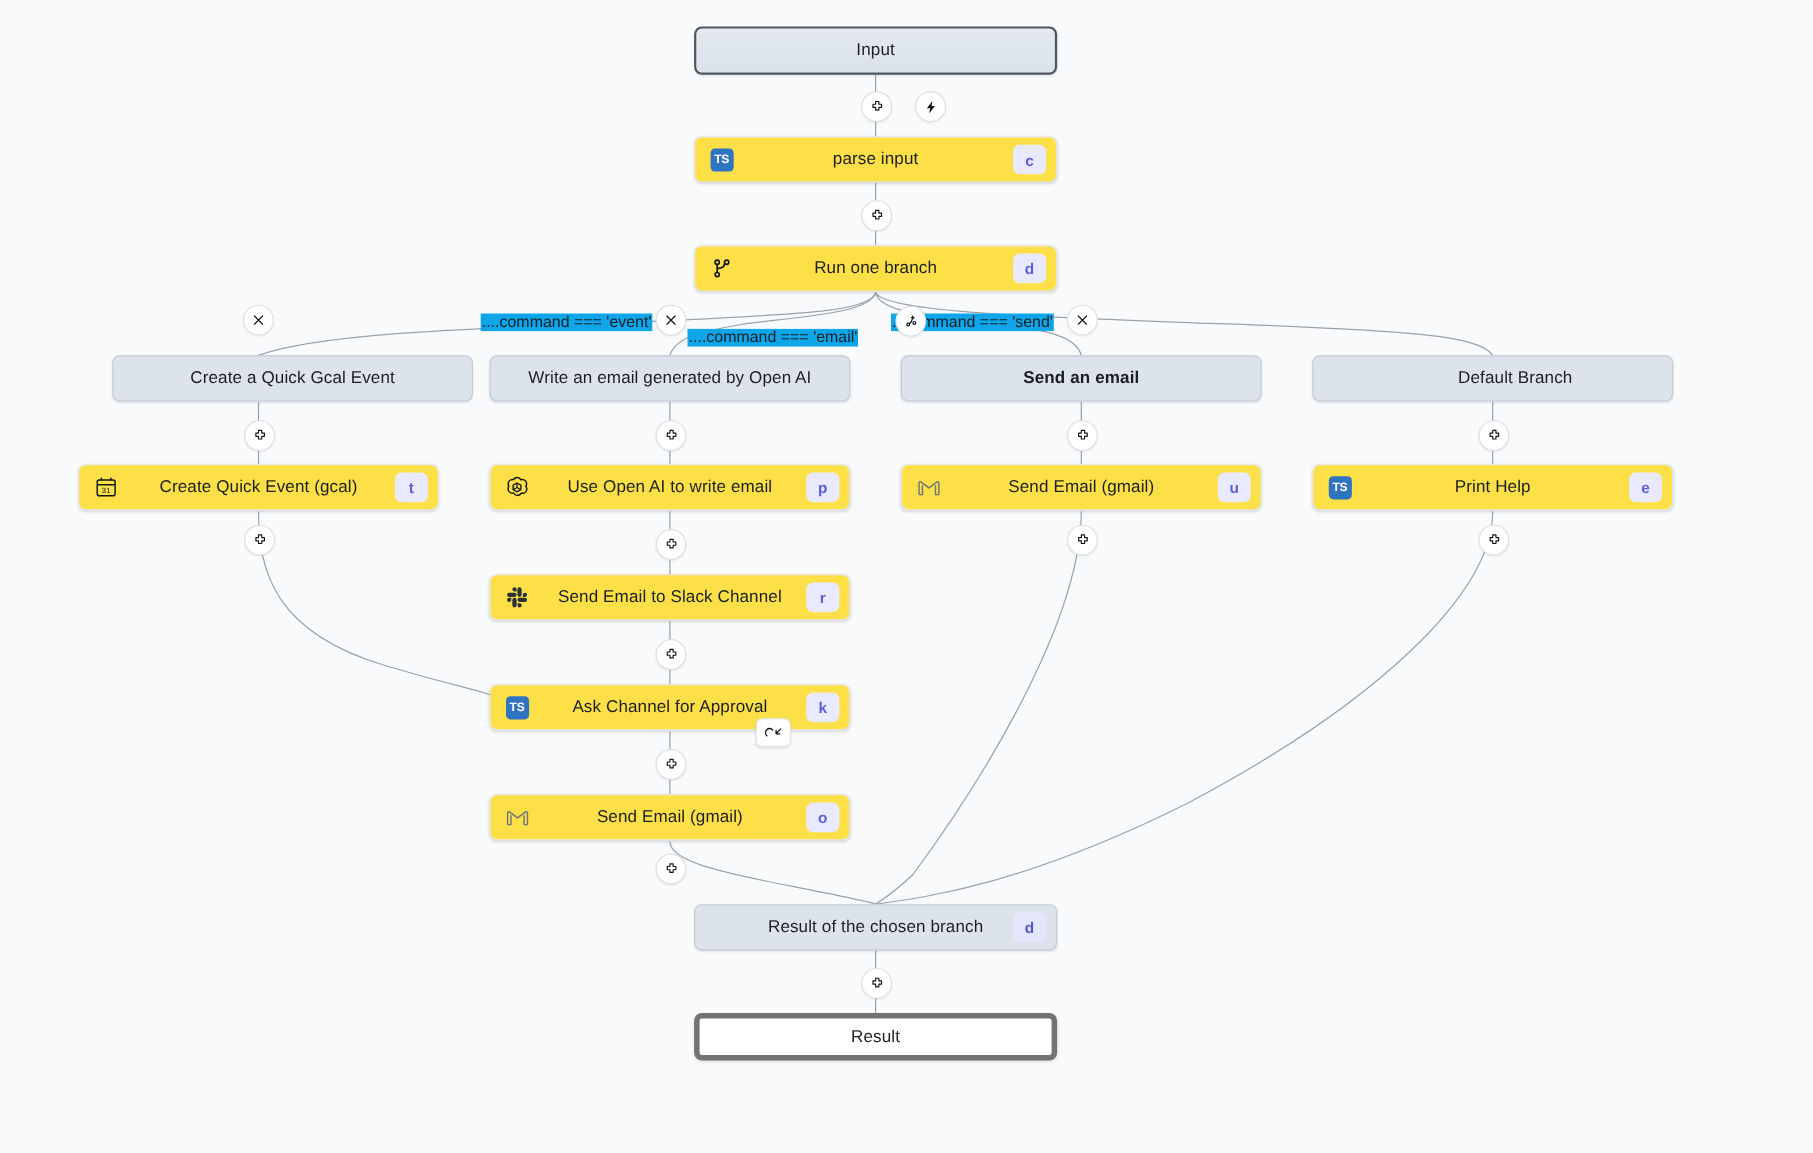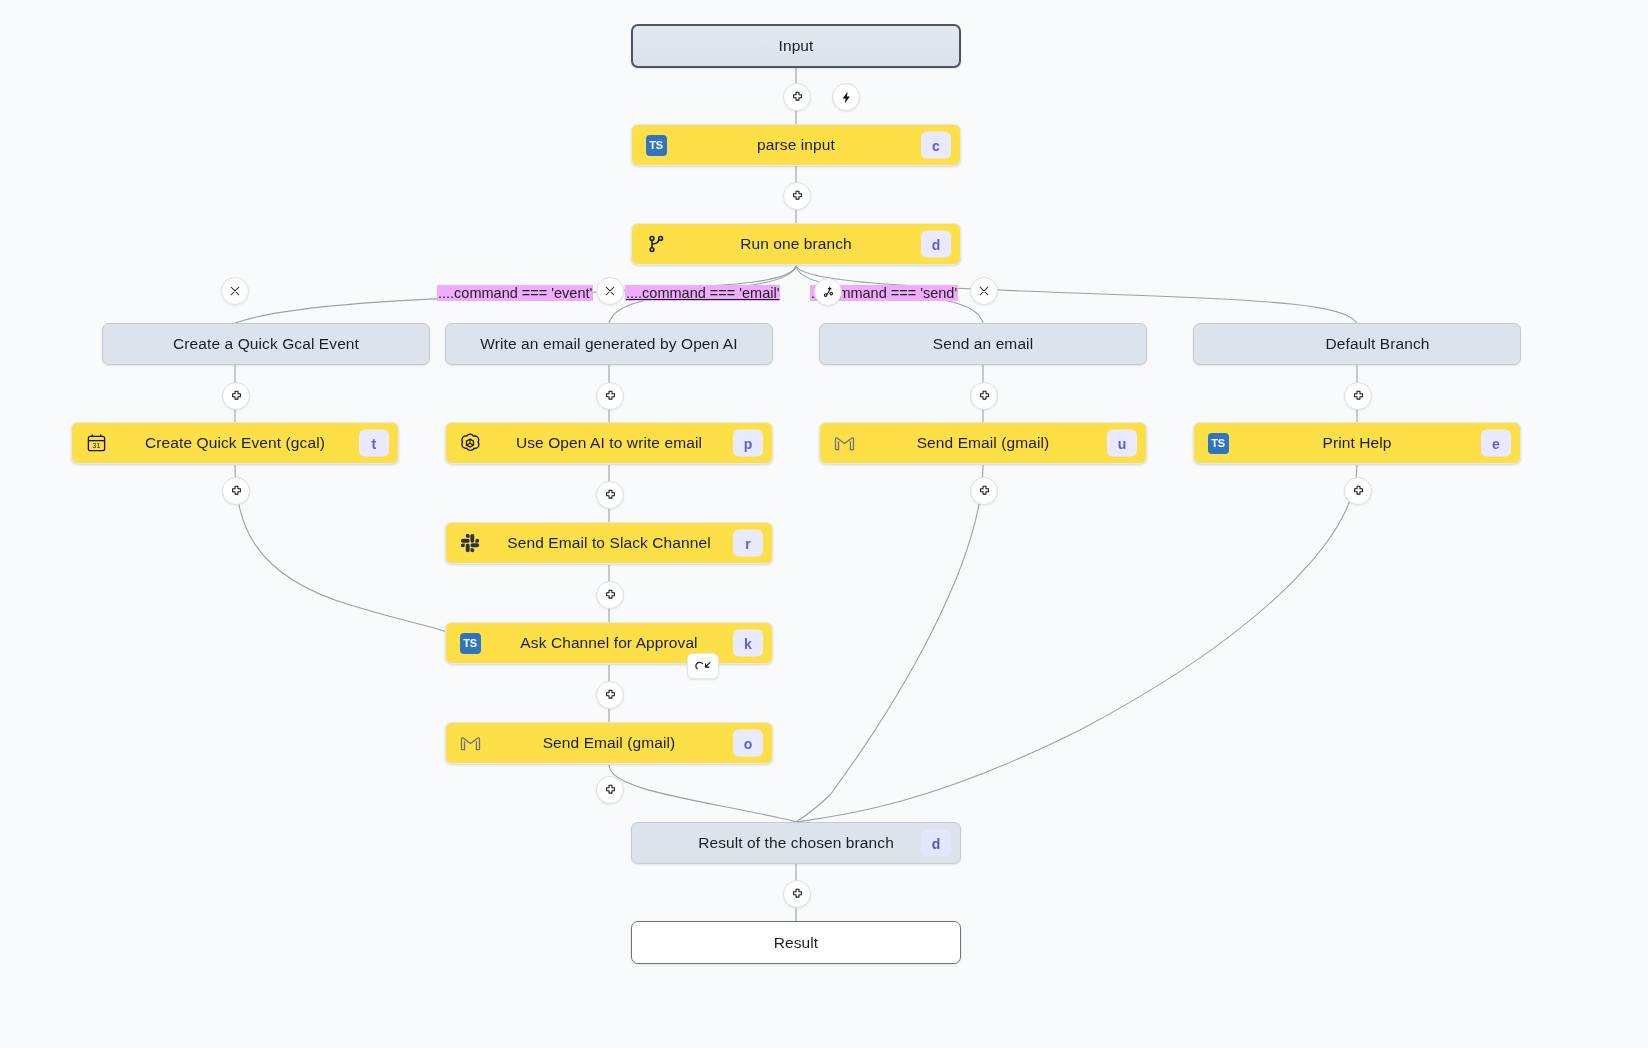--- a/index.html
+++ b/index.html
@@ -35,21 +35,21 @@
     border:2px solid #4c5562;
   }
   
   .node.white{
     background:#fde047;
     border:1px solid #e6e8ec;
     box-shadow:0 1px 3px rgba(16,24,40,.10),0 1px 2px rgba(16,24,40,.06);
   }
   .node.plainwhite{
     background:#ffffff;
-    border:1px solid #737373;
+    border:5px solid #737373;
     box-shadow:0 1px 3px rgba(16,24,40,.10);
     justify-content:center;
   }
   .node .label{
     flex:1 1 auto;text-align:center;
     white-space:nowrap;overflow:hidden;text-overflow:ellipsis;
     padding:0 10px;
   }
   .node .lang{
     position:absolute;left:12px;top:50%;transform:translateY(-50%);
@@ -72,21 +72,21 @@
     display:flex;align-items:center;justify-content:center;
     z-index:6;
   }
   .handle svg{display:block;}
 
   
   .cond{
     position:absolute;
     font-size:14.5px;
     color:#1b1f24;
-    background:#f0abfc;
+    background:#0ea5e9;
     white-space:nowrap;
     z-index:4;
     padding:0 1px;
   }
 
   
   .suspend{
     position:absolute;
     width:30px;height:24px;border-radius:6px;
     background:#ffffff;border:1px solid #e3e5e9;
@@ -190,21 +190,21 @@
       <path d="M3 3l10 10M13 3L3 13" stroke="#12161c" stroke-width="1.4" fill="none" stroke-linecap="round"></path>
     </svg>
   </div>
   <div class="cond" style="left:437px;top:285px;">....command === 'event'</div>
 
   <div class="handle" style="left:596px;top:277px;">
     <svg width="12" height="12" viewBox="0 0 16 16">
       <path d="M3 3l10 10M13 3L3 13" stroke="#12161c" stroke-width="1.4" fill="none" stroke-linecap="round"></path>
     </svg>
   </div>
-  <div class="cond" style="left:625px;top:285px;text-decoration:underline;">....command === 'email'</div>
+  <div class="cond" style="left:625px;top:299px;">....command === 'email'</div>
 
   <div class="cond" style="left:810px;top:285px;">...command === 'send'</div>
   <div class="handle" style="left:814px;top:278px;">
     <svg width="15" height="15" viewBox="0 0 20 20">
       <circle cx="6.2" cy="13.4" r="1.7" fill="none" stroke="#12161c" stroke-width="1.5"></circle>
       <circle cx="13.6" cy="11.4" r="1.7" fill="none" stroke="#12161c" stroke-width="1.5"></circle>
       <path d="M7.6 12.6c2-1.6 3.3-3.6 3.6-6.2" stroke="#12161c" stroke-width="1.5" fill="none"></path>
       <path d="M11.6 3.2v3.4M9.9 4.9h3.4" stroke="#12161c" stroke-width="1.5" stroke-linecap="round"></path>
     </svg>
   </div>
@@ -214,21 +214,21 @@
       <path d="M3 3l10 10M13 3L3 13" stroke="#12161c" stroke-width="1.4" fill="none" stroke-linecap="round"></path>
     </svg>
   </div>
 
   <div class="node grey" style="left:71px;top:323px;width:328px;height:42px;margin-left:31px;">
     <span class="label">Create a Quick Gcal Event</span>
   </div>
   <div class="node grey" style="left:445px;top:323px;width:328px;height:42px;">
     <span class="label">Write an email generated by Open AI</span>
   </div>
-  <div class="node grey" style="left:819px;top:323px;width:328px;height:42px;">
+  <div class="node grey" style="left:819px;top:323px;width:328px;height:42px;font-weight:bold;">
     <span class="label">Send an email</span>
   </div>
   <div class="node grey" style="left:1193px;top:323px;width:328px;height:42px;padding-left:41px;">
     <span class="label">Default Branch</span>
   </div>
 
   <div class="handle" style="left:222px;top:382px;">
     <svg width="13" height="13" viewBox="0 0 16 16">
       <path d="M6.2 1.6h3.6v3.0h3.0v3.6h-3.0v3.0H6.2v-3.0H3.2V4.6h3.0z" fill="none" stroke="#12161c" stroke-width="1.3" stroke-linejoin="round"></path>
     </svg>

